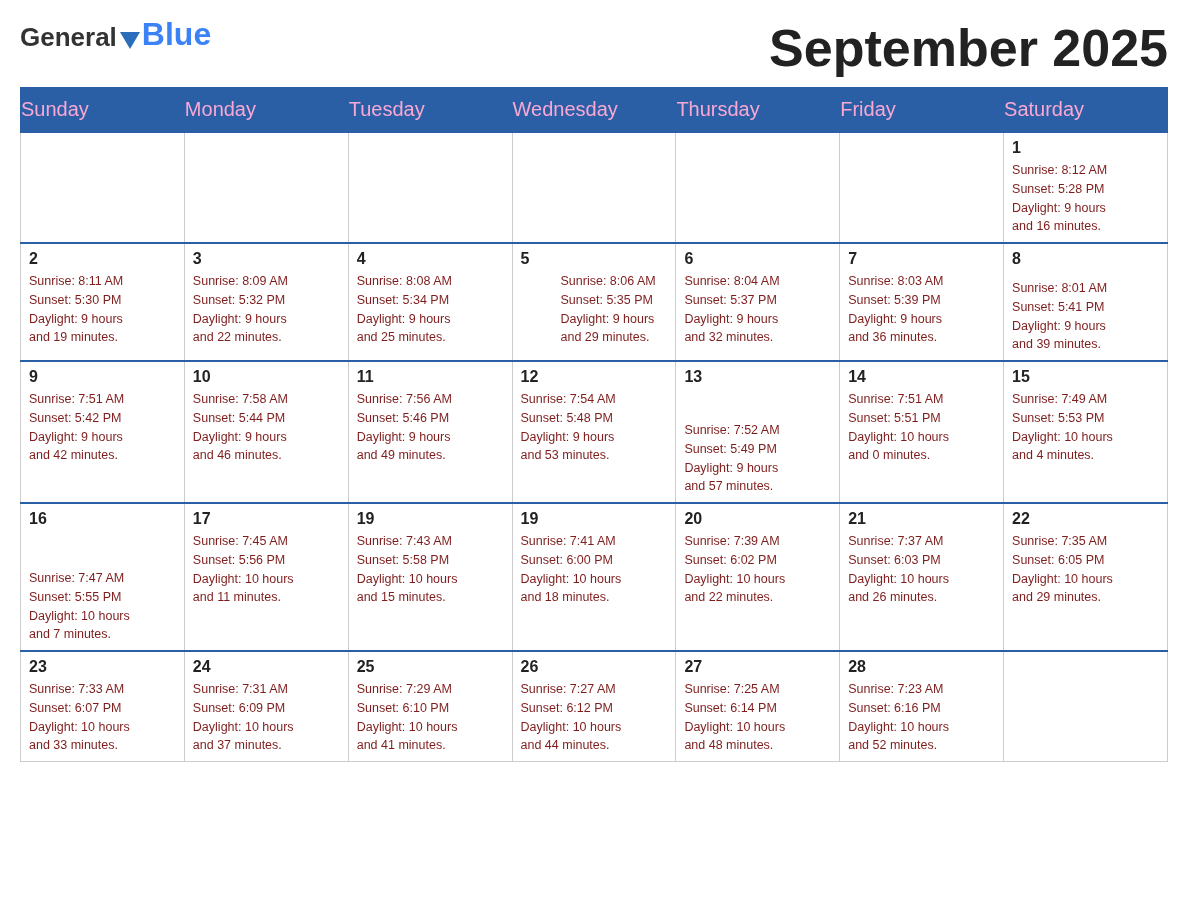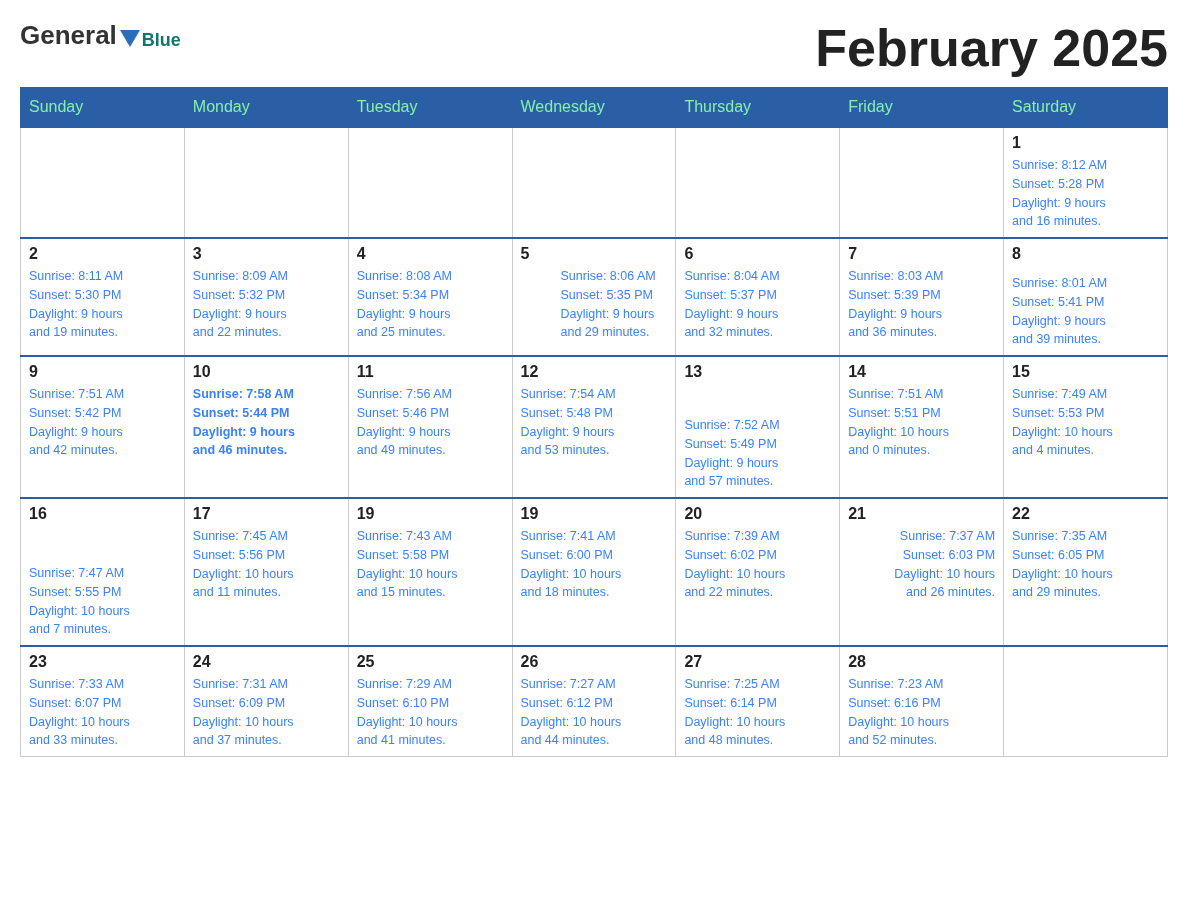--- a/index.html
+++ b/index.html
@@ -30,24 +30,24 @@
       color: #444;
       margin-top: 4px;
     }
     .calendar {
       width: 100%;
       border-collapse: collapse;
       margin-top: 10px;
     }
     .calendar th {
       background: #2a5fa5;
-      color: #86efac;
-      font-size: 16px;
+      color: #f9a8d4;
+      font-size: 20px;
       font-weight: normal;
-      padding: 10px 8px;
+      padding: 10px 0;
       text-align: left;
       border: 1px solid #2a5fa5;
     }
     .calendar td {
       vertical-align: top;
       padding: 6px 8px;
       border: 1px solid #ccc;
       width: 14.28%;
       min-height: 100px;
       font-size: 13px;
@@ -59,21 +59,21 @@
     }
     .day-number {
       font-size: 16px;
       font-weight: bold;
       color: #222;
       display: block;
       margin-bottom: 4px;
     }
     .day-info {
       font-size: 12.5px;
-      color: #3b82f6;
+      color: #7f1d1d;
       line-height: 1.5;
     }
     .empty-cell {
       background: #f5f5f5;
     }
     .row-week td {
       height: 110px;
     }
     .logo-wrapper {
       display: flex;
@@ -97,24 +97,24 @@
   </style>
 </head>
 <body>
 
 <div class="header">
   <div class="logo-wrapper">
     <div class="logo-line1">
       <span style="font-size:26px;font-weight:bold;color:#333;">General</span>
       <span class="logo-triangle"></span>
     </div>
-    <span style="font-size:18px;font-weight:bold;color:#0f766e;margin-top:-4px;margin-left:2px;">Blue</span>
+    <span style="font-size:32px;font-weight:bold;color:#3b82f6;margin-top:-4px;margin-left:2px;">Blue</span>
   </div>
   <div class="title-block">
-    <div class="month-title">February 2025</div>
+    <div class="month-title">September 2025</div>
   </div>
 </div>
 
 <table class="calendar">
   <thead>
     <tr>
       <th>Sunday</th>
       <th>Monday</th>
       <th>Tuesday</th>
       <th>Wednesday</th>
@@ -193,21 +193,21 @@
       <tr class="row-week">
         <td>
           <span class="day-number">9</span>
           <div class="day-info" style="white-space: pre-line;">Sunrise: 7:51 AM
 Sunset: 5:42 PM
 Daylight: 9 hours
 and 42 minutes.</div>
         </td>
         <td>
           <span class="day-number">10</span>
-          <div class="day-info" style="white-space: pre-line; font-weight: bold;">Sunrise: 7:58 AM
+          <div class="day-info" style="white-space: pre-line;">Sunrise: 7:58 AM
 Sunset: 5:44 PM
 Daylight: 9 hours
 and 46 minutes.</div>
         </td>
         <td>
           <span class="day-number">11</span>
           <div class="day-info" style="white-space: pre-line;">Sunrise: 7:56 AM
 Sunset: 5:46 PM
 Daylight: 9 hours
 and 49 minutes.</div>
@@ -272,21 +272,21 @@
         </td>
         <td>
           <span class="day-number">20</span>
           <div class="day-info" style="white-space: pre-line;">Sunrise: 7:39 AM
 Sunset: 6:02 PM
 Daylight: 10 hours
 and 22 minutes.</div>
         </td>
         <td>
           <span class="day-number">21</span>
-          <div class="day-info" style="white-space: pre-line; text-align: right;">Sunrise: 7:37 AM
+          <div class="day-info" style="white-space: pre-line;">Sunrise: 7:37 AM
 Sunset: 6:03 PM
 Daylight: 10 hours
 and 26 minutes.</div>
         </td>
         <td>
           <span class="day-number">22</span>
           <div class="day-info" style="white-space: pre-line;">Sunrise: 7:35 AM
 Sunset: 6:05 PM
 Daylight: 10 hours
 and 29 minutes.</div>

